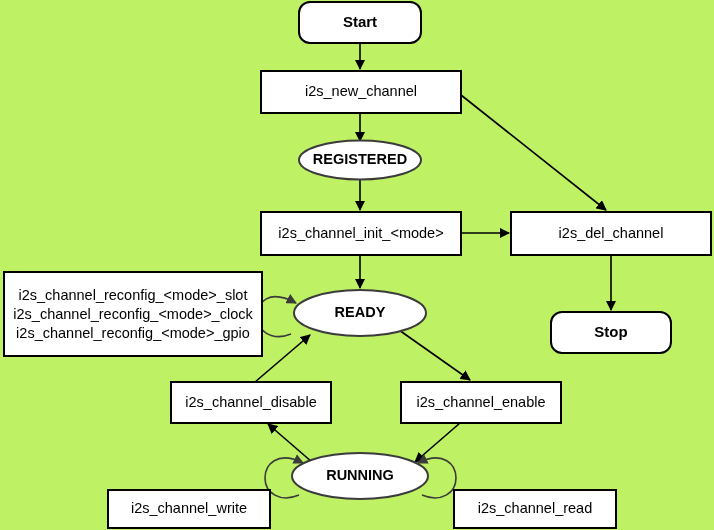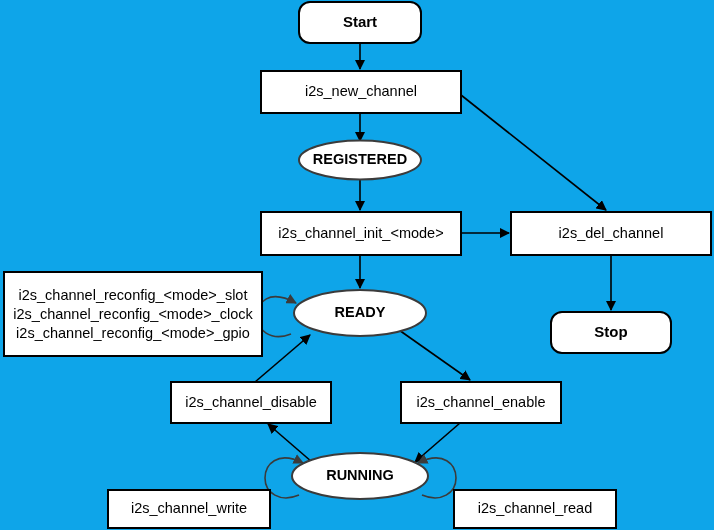--- a/index.html
+++ b/index.html
@@ -4,21 +4,21 @@
 <style>
   html, body {
     margin: 0;
     padding: 0;
     background: #ffffff;
   }
   #canvas {
     position: relative;
     width: 714px;
     height: 530px;
-    background: #0ea5e9;
+    background: #bef264;
     font-family: "Liberation Sans", sans-serif;
     overflow: hidden;
   }
   svg.diagram {
     position: absolute;
     top: 0;
     left: 0;
     width: 714px;
     height: 530px;
   }

